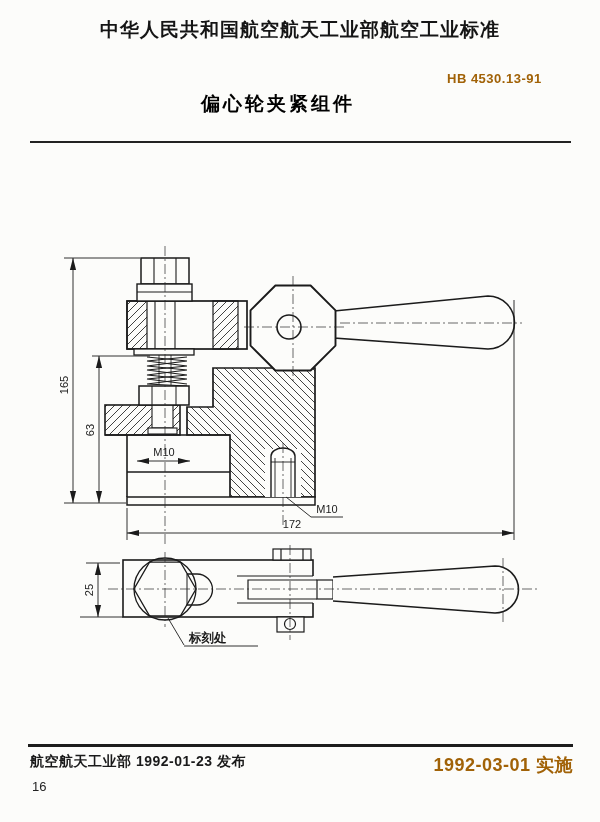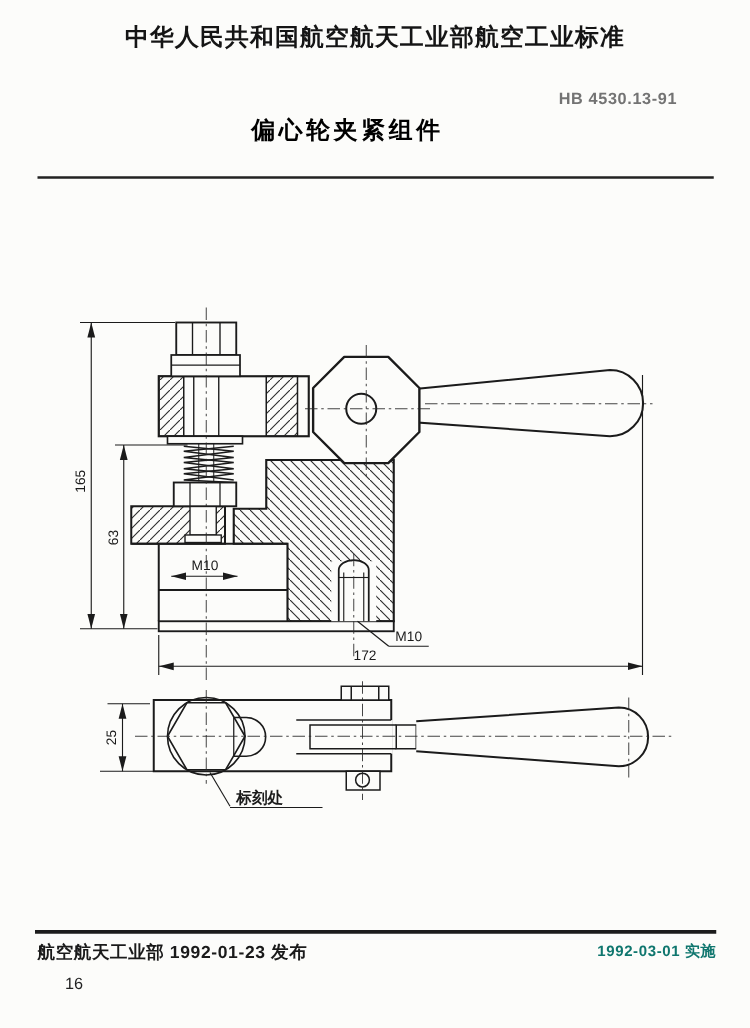--- a/index.html
+++ b/index.html
@@ -16,35 +16,35 @@
   .hdr1{
     top:17px;left:0;width:100%;text-align:center;
     font-size:19px;font-weight:bold;letter-spacing:1px;color:#151515;
   }
   .hdr2{
     top:63px;left:150px;
     font-size:19px;font-weight:bold;letter-spacing:2px;color:#151515;
   }
   .stdno{
     top:71px;left:447px;
-    font-size:13px;font-weight:bold;letter-spacing:0.5px;color:#737373;
+    font-size:13px;font-weight:bold;letter-spacing:0.5px;color:#a16207;
   }
   .hdr3{
     top:91px;left:201px;
     font-size:19px;font-weight:bold;letter-spacing:3px;color:#000000;
   }
   .rule-top{top:141px;left:30px;width:541px;height:2px;background:#222;}
   .rule-bot{top:744px;left:28px;width:545px;height:3px;background:#1c1c1c;}
   .ft-left{
     top:753px;left:30px;font-size:14px;font-weight:bold;letter-spacing:0.5px;color:#1a1a1a;
   }
   .ft-right{
-    top:753px;right:27px;font-size:12px;font-weight:bold;letter-spacing:0.5px;color:#0f766e;
-  }
-  .pageno{top:779px;left:52px;font-size:13px;color:#222;}
+    top:753px;right:27px;font-size:18px;font-weight:bold;letter-spacing:0.5px;color:#a16207;
+  }
+  .pageno{top:779px;left:32px;font-size:13px;color:#222;}
   svg text{font-family:"Liberation Sans","DejaVu Sans",sans-serif;fill:#1b1b1b;}
   .dimtxt{font-size:11px;}
   .cjk{font-size:12.5px;font-weight:bold;}
 </style>
 </head>
 <body>
 
 <div id="page">
 
   <div class="abs hdr1">中华人民共和国航空航天工业部航空工业标准</div>

